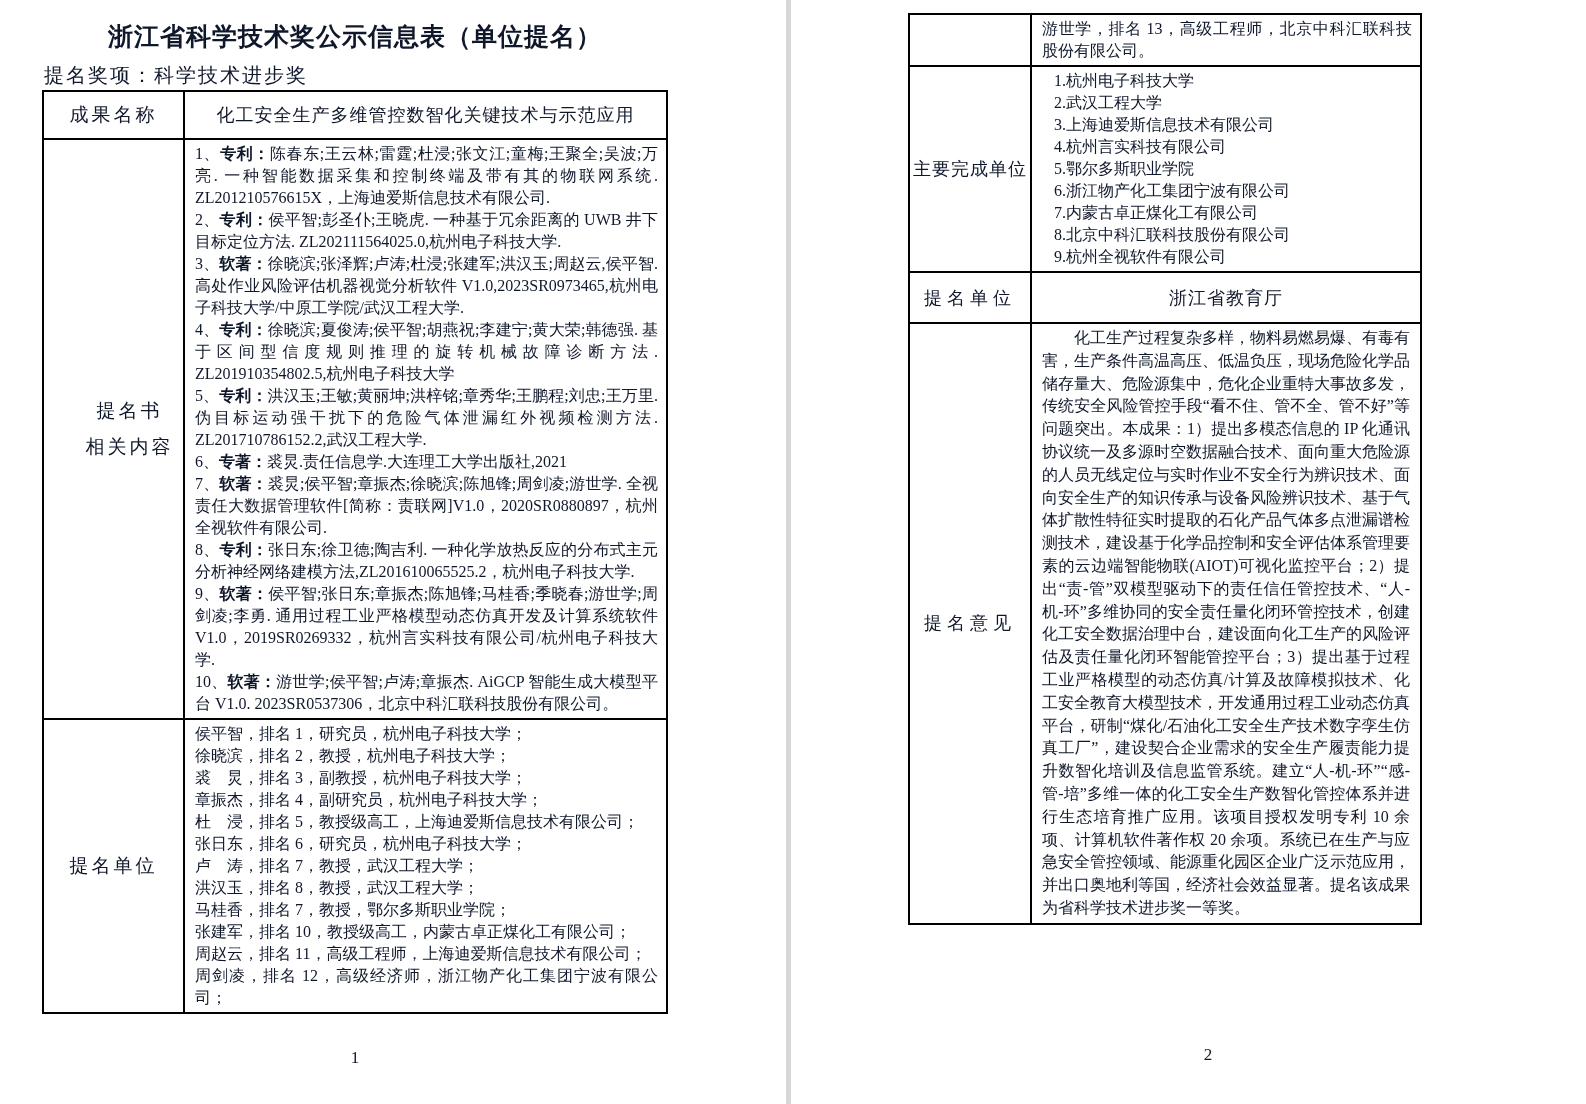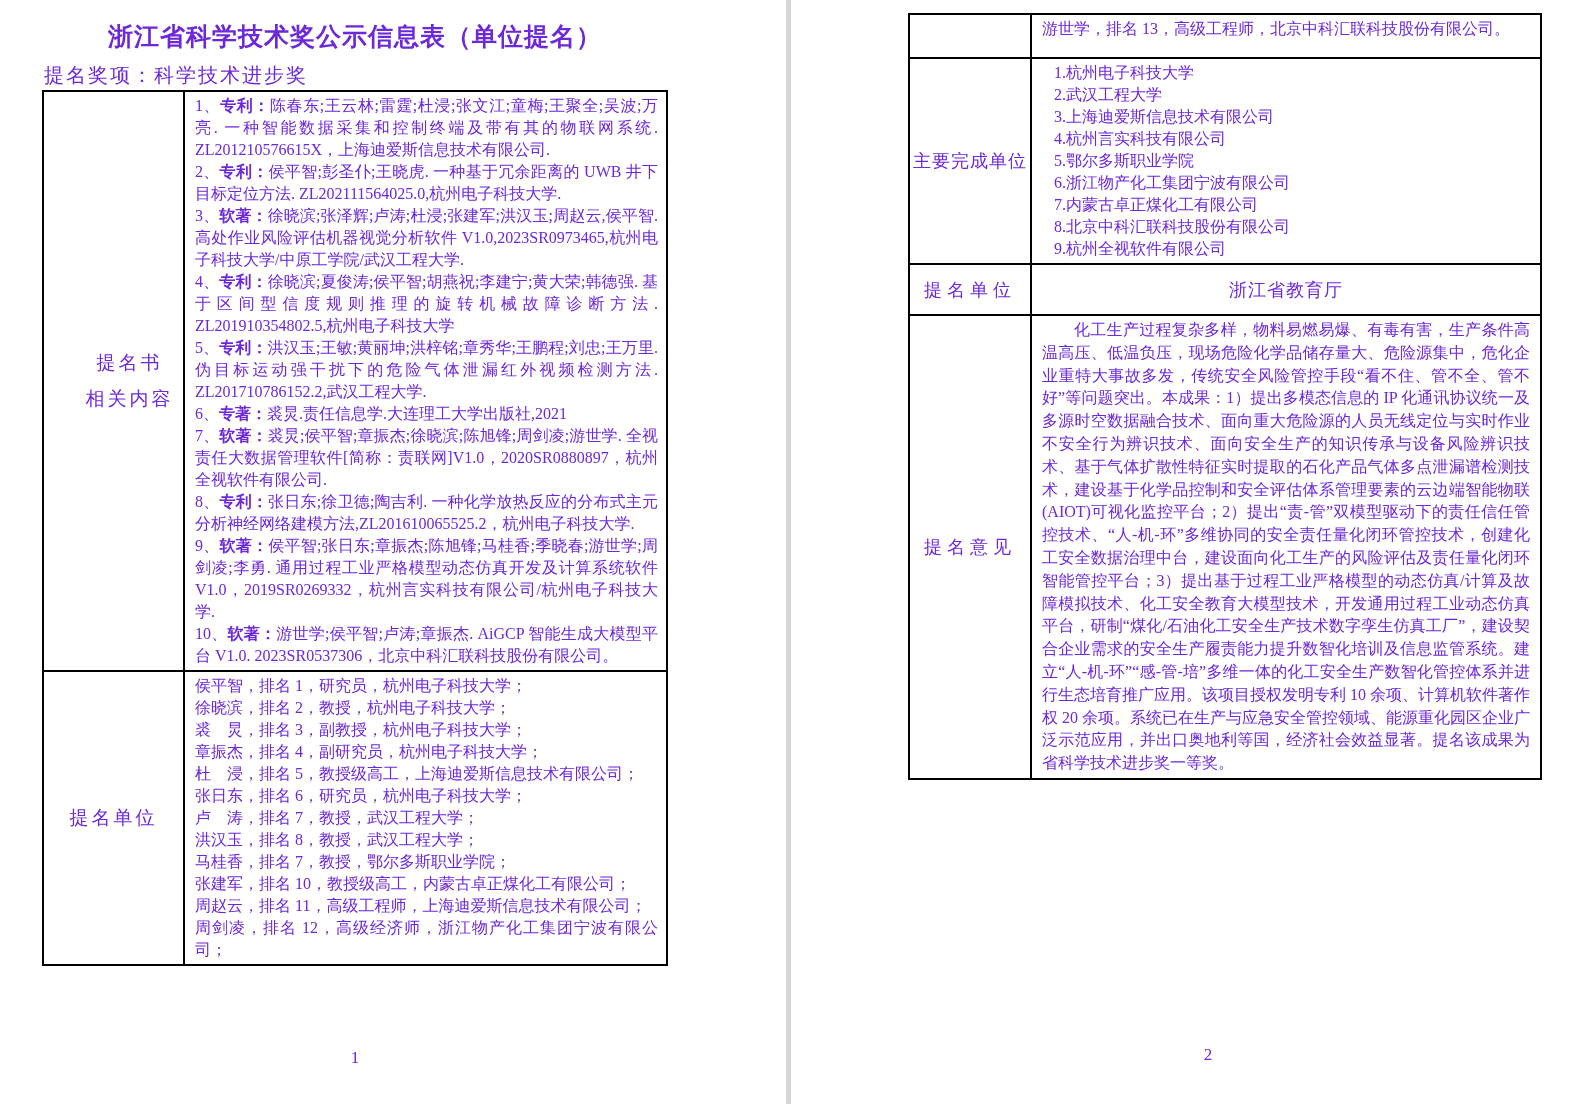--- a/index.html
+++ b/index.html
@@ -1,34 +1,34 @@
 <!DOCTYPE html>
 <html><head>
 <meta charset="utf-8">
 <style>
   html,body { margin:0; padding:0; background:#ffffff; }
   .canvas {
     position:relative; width:1586px; height:1104px; background:#ffffff;
-    font-family:"Liberation Serif","DejaVu Serif",serif; color:#6d28d9;
+    font-family:"Liberation Serif","DejaVu Serif",serif; color:#0f172a;
     overflow:hidden;
   }
   .pages-divider {
     position:absolute; left:786px; top:0; width:5px; height:1104px;
     background:#d7d7d7;
   }
   .doc-title {
     position:absolute; left:42px; top:20px; width:626px; text-align:center;
     font-size:25px; font-weight:bold; letter-spacing:1px; white-space:nowrap;
   }
   .doc-subtitle {
     position:absolute; left:44px; top:62px; font-size:20px; letter-spacing:2px;
   }
   table { border-collapse:collapse; table-layout:fixed; position:absolute; background:#fff; }
   .t1 { left:42px;  top:90px; width:626px; }
-  .t2 { left:908px; top:13px; width:634px; }
+  .t2 { left:908px; top:13px; width:514px; }
   td { border:2px solid #000; vertical-align:middle; padding:0; overflow:hidden; }
   .label { text-align:center; font-size:19px; letter-spacing:3px; }
   .t2 .label { letter-spacing:1px; font-size:18px; }
   .t2 .label.wide { letter-spacing:5px; }
   .label .lbl-line { line-height:1.9;padding-left:32px; }
   .center { text-align:center; font-size:18px; letter-spacing:1px; }
   .content {
     font-size:16px; line-height:22px; padding:3px 8px 3px 10px;
     text-align:justify; vertical-align:middle;
   }
@@ -50,20 +50,24 @@
   <div>
     <div class="doc-title">浙江省科学技术奖公示信息表（单位提名）</div>
     <div class="doc-subtitle"><span>提名奖项：</span><span>科学技术进步奖</span></div>
 
     <table class="t1">
       <colgroup>
           <col style="width:141px">
           <col>
         </colgroup>
       <tbody>
+          <tr style="height:48px">
+        <td class="label">成果名称</td>
+        <td class="center">化工安全生产多维管控数智化关键技术与示范应用</td>
+      </tr>
       <tr style="height:572px">
         <td class="label">
           <div class="lbl-line">提名书</div>
           <div class="lbl-line">相关内容</div>
         </td>
         <td class="content">
 
             <p class="item"><span>1、</span><b>专利：</b><span>陈春东;王云林;雷霆;杜浸;张文江;童梅;王聚全;吴波;万亮. 一种智能数据采集和控制终端及带有其的物联网系统. ZL201210576615X，上海迪爱斯信息技术有限公司.</span></p>
 
             <p class="item"><span>2、</span><b>专利：</b><span>侯平智;彭圣仆;王晓虎. 一种基于冗余距离的 UWB 井下目标定位方法. ZL202111564025.0,杭州电子科技大学.</span></p>

